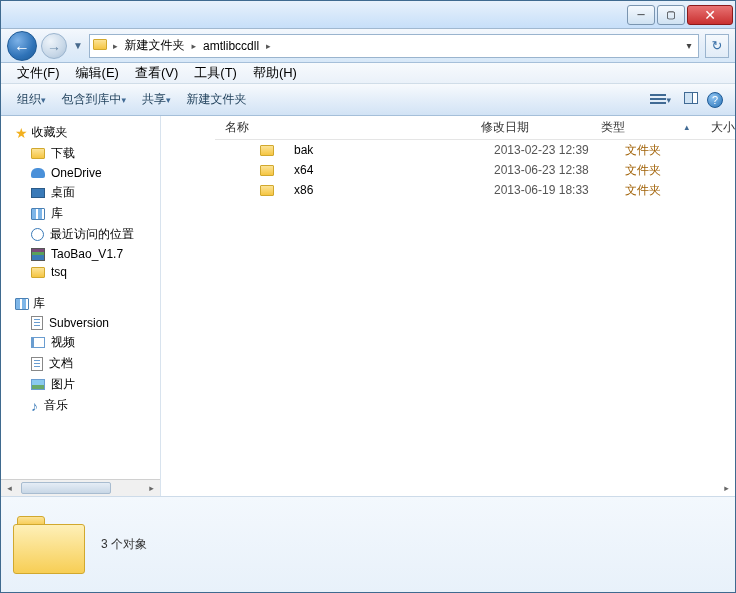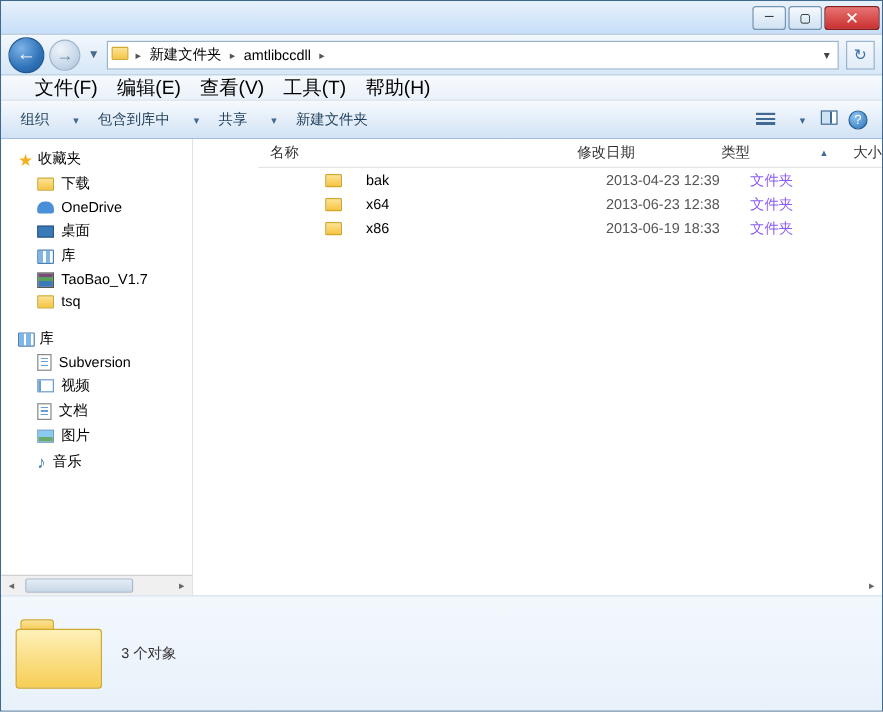--- a/index.html
+++ b/index.html
@@ -19,26 +19,26 @@
 .addressbar { flex: 1; height: 24px; background: #fff; border: 1px solid #9ab4ce; display: flex; align-items: center; font-size: 12px; }
 .addr-icon { width: 20px; text-align: center; color: #e8c060; }
 .addr-seg { padding: 0 4px; }
 .addr-arrow { padding: 0 3px; color: #555; font-size: 9px; }
 .addr-dd { width: 18px; text-align: center; color: #444; font-size: 10px; border-left: 0px; }
 .refresh { width: 24px; height: 24px; border: 1px solid #9ab4ce; background: linear-gradient(to bottom,#f5f9fd,#e1ecf7); display: flex; align-items: center; justify-content: center; color: #3a71a8; font-size: 13px; margin-left: 2px; }
 .searchbox { width: 230px; height: 24px; background: #fff; border: 1px solid #9ab4ce; display: flex; align-items: center; font-size: 12px; color: #888; padding: 0 4px; margin-left: 4px; font-style: italic; }
 .searchbox .mag { margin-left: auto; color: #3a71a8; font-size: 14px; font-style: normal; }
 
 
-.menubar { height: 21px; background: linear-gradient(to bottom,#f7fafd,#eaf1f9); border-bottom: 1px solid #d0dde8; display: flex; align-items: center; font-size: 16px; padding-left: 20px; }
+.menubar { height: 21px; background: linear-gradient(to bottom,#f7fafd,#eaf1f9); border-bottom: 1px solid #d0dde8; display: flex; align-items: center; font-size: 13px; padding-left: 8px; }
 .menubar span { padding: 0 8px; }
 
 
 .toolbar { height: 32px; background: linear-gradient(to bottom,#f7fafd,#e4eef9 50%,#d2e3f5); border-bottom: 1px solid #a5bfd9; display: flex; align-items: center; font-size: 12px; padding: 0 8px; color: #1e3f5a; }
-.toolbar .tbtn { padding: 0 8px; display: flex; align-items: center; gap: 20px; }
+.toolbar .tbtn { padding: 0 8px; display: flex; align-items: center; gap: 0; }
 .toolbar .spacer { flex: 1; }
 .toolbar .tdd { font-size: 9px; color: #406a94; }
 .toolbar .iconbtn { width: 24px; text-align: center; }
 .view-icon { display: inline-block; width: 16px; height: 12px; background: linear-gradient(to bottom, #406a94 2px, transparent 2px, transparent 4px, #406a94 4px, #406a94 6px, transparent 6px, transparent 8px, #406a94 8px, #406a94 10px, transparent 10px); }
 .pane-icon { display: inline-block; width: 14px; height: 12px; border: 1px solid #406a94; background: linear-gradient(to right, #cfe2f3 7px, #406a94 7px, #406a94 8px, #fff 8px); }
 .help-icon { width: 16px; height: 16px; border-radius: 50%; background: radial-gradient(circle at 35% 30%, #8fc4f2, #2a74b8); color: #fff; font-size: 11px; display: inline-flex; align-items: center; justify-content: center; border: 1px solid #1e5a96; }
 
 
 .body { flex: 1; display: flex; min-height: 0; }
 .sidebar { width: 160px; background: #fff; border-right: 1px solid #d8e3ee; overflow: hidden; font-size: 12px; padding-top: 6px; position: relative; }
@@ -68,21 +68,21 @@
 .col { padding-left: 10px; position: relative; }
 .col.name { width: 256px; }
 .col.date { width: 120px; }
 .col.type { width: 110px; }
 .col.size { flex: 1; }
 .col .sort { position: absolute; right: 12px; top: 3px; font-size: 9px; color: #406a94; }
 .rows { flex: 1; }
 .row { height: 20px; display: flex; align-items: center; font-size: 12px; }
 .row .c-name { width: 256px; padding-left: 22px; display: flex; align-items: center; gap: 20px; }
 .row .c-date { width: 120px; color: #555; }
-.row .c-type { width: 110px; color: #8b5cf6; }
+.row .c-type { width: 110px; color: #a16207; margin-left: 11px; }
 .fp-scroll { height: 17px; background: #f0f0f0; border-top: 1px solid #d0d0d0; position: relative; }
 .fp-thumb { position: absolute; left: 20px; right: 20px; top: 2px; bottom: 2px; background: linear-gradient(to bottom,#e5edf6,#c8d7e6); border: 1px solid #a8bcd0; border-radius: 2px; }
 
 
 .details { height: 96px; background: linear-gradient(to bottom,#f3f8fd,#e8f1fa); border-top: 1px solid #cddbe9; display: flex; align-items: center; padding: 6px 12px; gap: 16px; }
 .folder-lg { width: 72px; height: 58px; position: relative; }
 .folder-lg::before { content: ""; position: absolute; top: 0; left: 4px; width: 26px; height: 10px; background: linear-gradient(to bottom,#fce396,#f5c542); border-radius: 3px 3px 0 0; border: 1px solid #d1a82e; }
 .folder-lg::after { content: ""; position: absolute; top: 8px; left: 0; right: 0; bottom: 0; background: linear-gradient(to bottom,#fef0b8,#f7ce55); border-radius: 3px; border: 1px solid #d1a82e; }
 .details .dtxt { font-size: 12px; color: #333; }
 </style>
@@ -162,20 +162,24 @@
           </div>
         <div class="item">
             <span class="desktop-ico"></span>
             <span>桌面</span>
           </div>
         <div class="item">
             <span class="lib-ico"></span>
             <span>库</span>
           </div>
         <div class="item">
+            <span class="clock-ico"></span>
+            <span>最近访问的位置</span>
+          </div>
+        <div class="item">
             <span class="rar-ico"></span>
             <span>TaoBao_V1.7</span>
           </div>
         <div class="item">
             <span class="fld-sm"></span>
             <span>tsq</span>
           </div>
       </div>
       <div class="group">
         <div class="group-hdr">
@@ -216,21 +220,21 @@
         <div class="col date">修改日期</div>
         <div class="col type"><span>类型</span><span class="sort">▴</span></div>
         <div class="col size">大小</div>
       </div>
       <div class="rows">
         <div class="row">
           <div class="c-name">
               <span class="fld-sm"></span>
               <span>bak</span>
             </div>
-          <div class="c-date">2013-04-23 12:39</div>
+          <div class="c-date">2013-02-23 12:39</div>
           <div class="c-type">文件夹</div>
         </div>
         <div class="row">
           <div class="c-name">
               <span class="fld-sm"></span>
               <span>x64</span>
             </div>
           <div class="c-date">2013-06-23 12:38</div>
           <div class="c-type">文件夹</div>
         </div>

